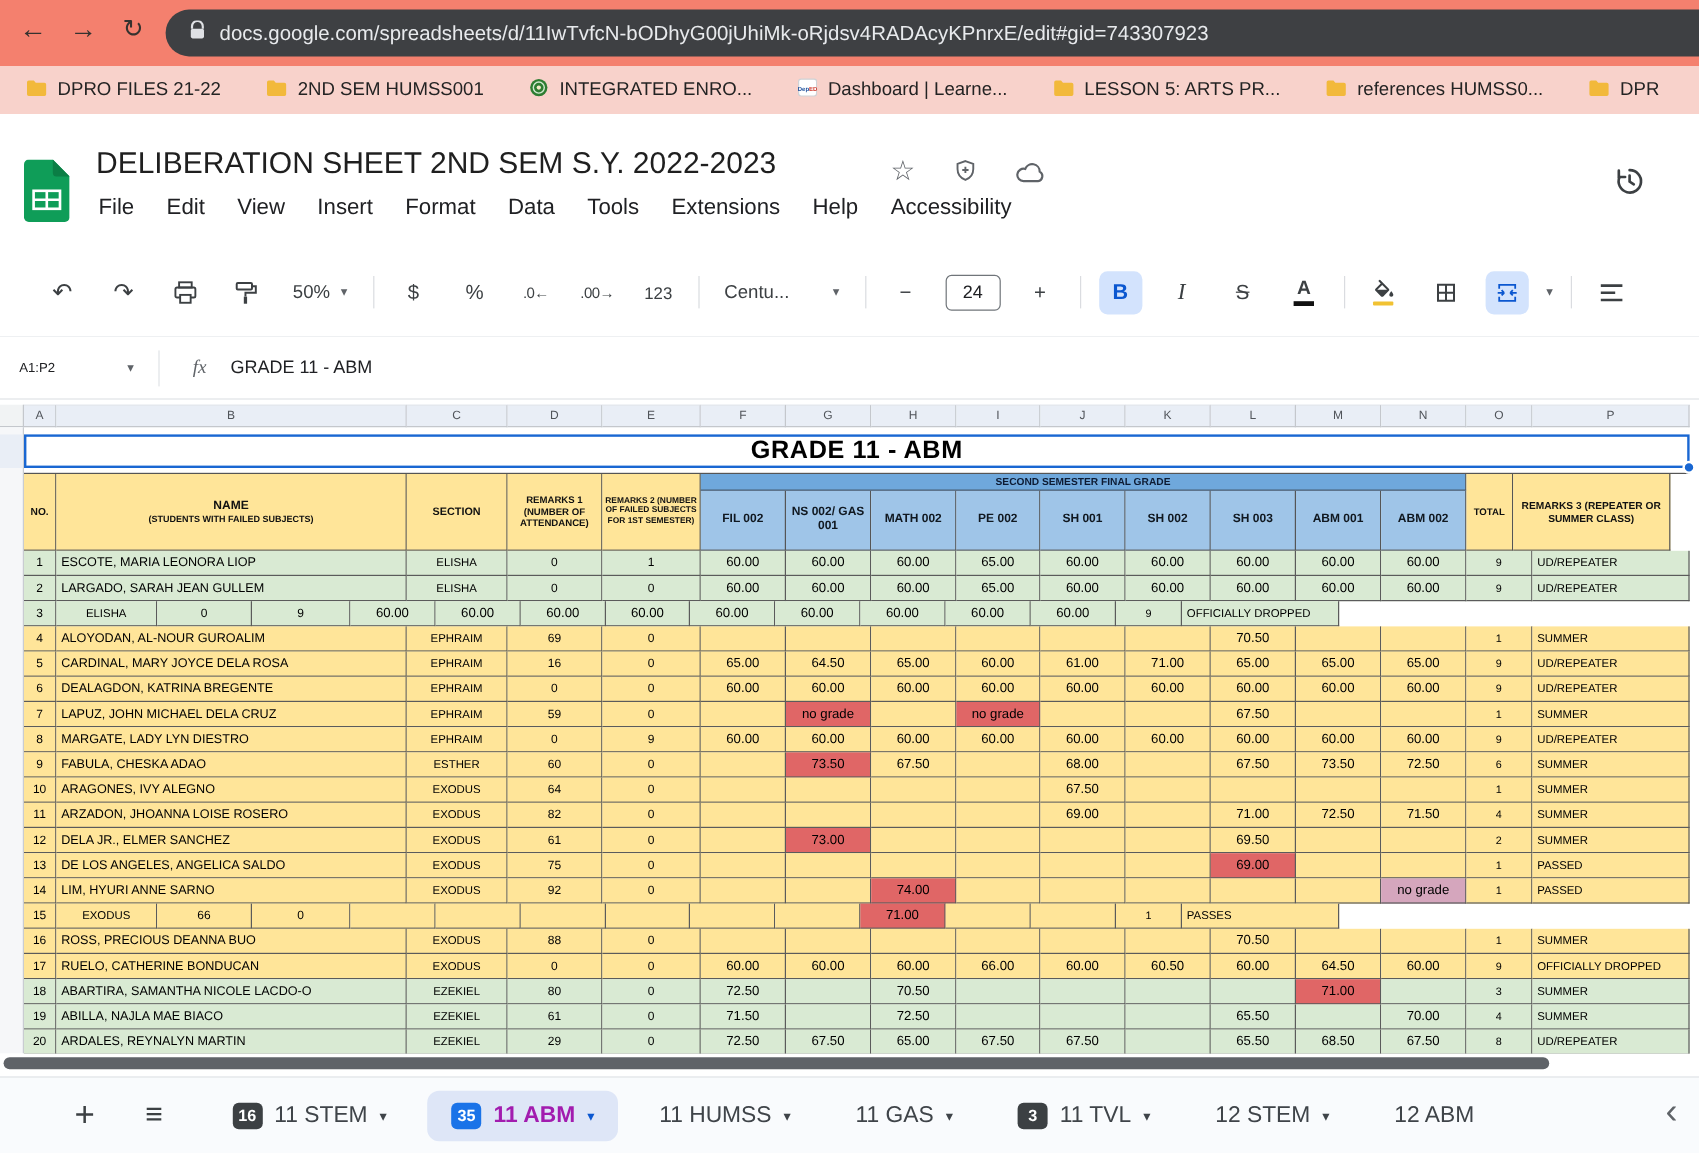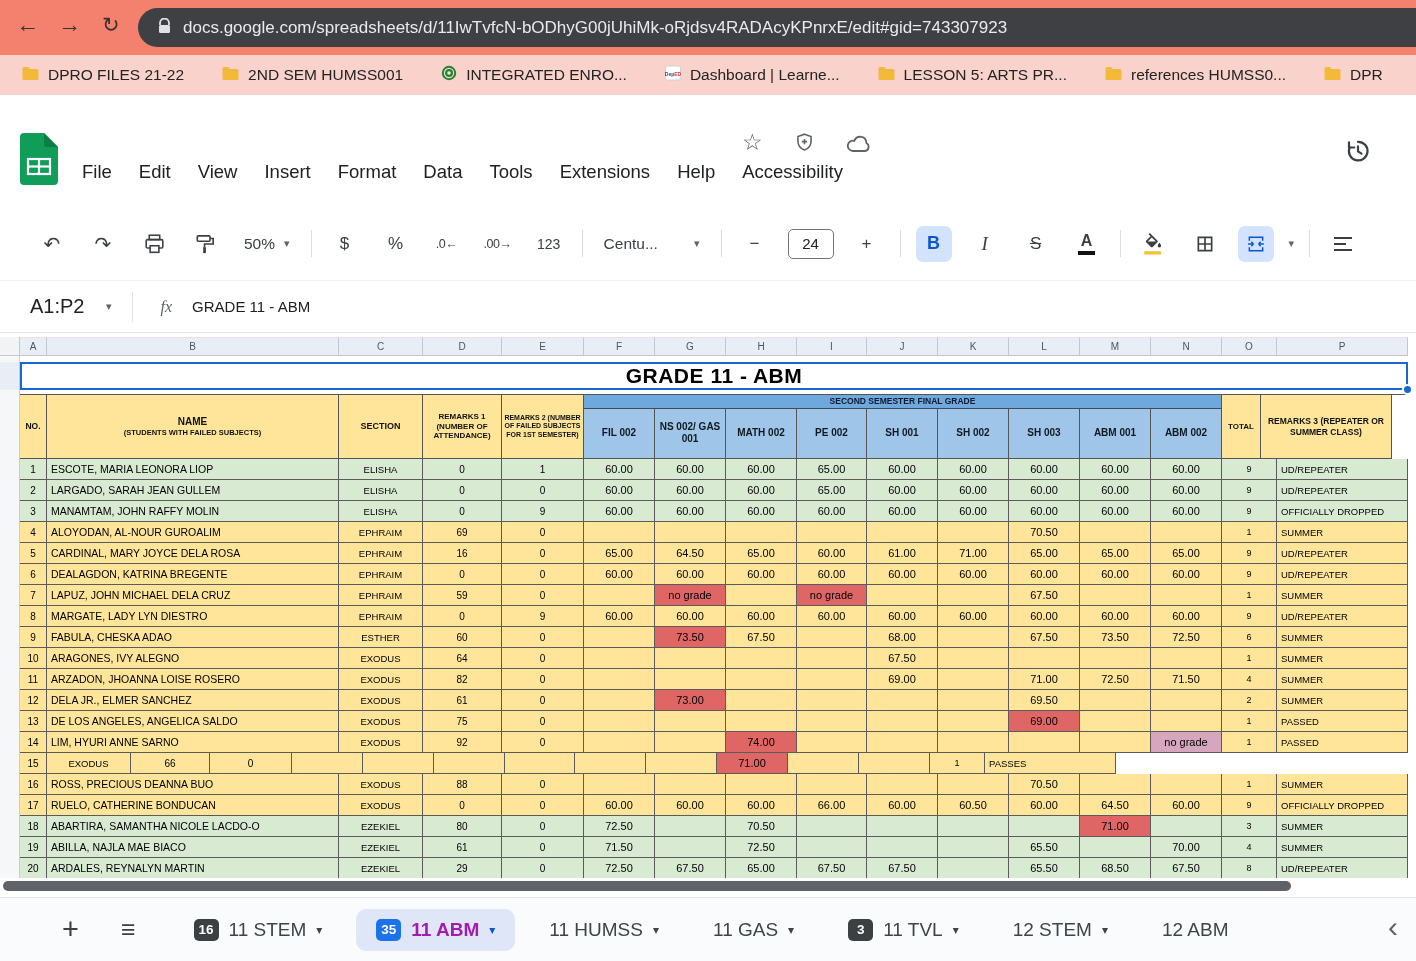--- a/index.html
+++ b/index.html
@@ -48,21 +48,21 @@
   .ital{font-style:italic;font-family:"Liberation Serif",serif;font-size:19px}
   .strike{text-decoration:line-through;font-size:17px}
   .active-pill{background:#d3e3fd;color:#0b57d0}
   .tc-wrap{display:flex;flex-direction:column;align-items:center;line-height:1}
   .tc-a{font-size:16px;font-weight:bold;color:#3c4043}
   .tc-bar{width:17px;height:4px;background:#111;margin-top:2px}
 
   
   #formulabar{position:absolute;top:281px;left:0;width:1416px;height:52px;background:#fff;
     border-bottom:1px solid #e0e3e7;display:flex;align-items:center}
-  #rangebox{padding-left:30px;width:106px;font-size:20px;color:#202124}
+  #rangebox{padding-left:16px;width:106px;font-size:11px;color:#202124}
   #rangecaret{margin-right:20px}
   .fb-sep{width:1px;height:30px;background:#e0e3e7}
   #fx{font-style:italic;font-family:"Liberation Serif",serif;color:#5f6368;font-size:16px;margin:0 20px 0 28px}
   #fbvalue{font-size:15px;color:#202124}
 
   
   #grid{position:absolute;top:337px;left:0;width:1416px;height:541px;background:#fff;overflow:hidden}
   #colheads{display:flex;height:19px}
   #corner{width:20px;background:#f1f3f4;border-right:1px solid #c4c7cc;border-bottom:1px solid #c4c7cc;flex:0 0 auto}
   .ch{background:#e9eef6;border-right:1px solid #c4c7cc;border-bottom:1px solid #c4c7cc;border-top:1px solid #e2e4e8;
@@ -191,20 +191,21 @@
 <div id="appheader">
   <span id="sheets-logo">
     <svg width="38" height="52" viewBox="0 0 38 52">
       <path d="M24 0 H4 a4 4 0 0 0 -4 4 v44 a4 4 0 0 0 4 4 h30 a4 4 0 0 0 4 -4 V14 Z" fill="#0f9d58"></path>
       <path d="M24 0 l14 14 h-11 a3 3 0 0 1 -3 -3 z" fill="#0b7e45"></path>
       <rect x="8" y="26" width="22" height="15" fill="none" stroke="#fff" stroke-width="2.2"></rect>
       <line x1="8" y1="33.5" x2="30" y2="33.5" stroke="#fff" stroke-width="2.2"></line>
       <line x1="19" y1="26" x2="19" y2="41" stroke="#fff" stroke-width="2.2"></line>
     </svg>
   </span>
+  <div id="doctitle">DELIBERATION SHEET 2ND SEM S.Y. 2022-2023</div>
   <span id="star" class="title-ic">☆</span>
   <span id="shieldplus" class="title-ic">
     <svg width="21" height="21" viewBox="0 0 24 24" fill="none" stroke="#5f6368" stroke-width="1.8">
       <path d="M12 2.5 l7.5 2.7 v5 c0 5.2 -3.2 8.8 -7.5 10.3 c-4.3 -1.5 -7.5 -5.1 -7.5 -10.3 v-5 z"></path>
       <path d="M12 8 v6 M9 11 h6"></path>
     </svg>
   </span>
   <span id="cloudcheck" class="title-ic">
     <svg width="26" height="18" viewBox="0 0 26 18" fill="none" stroke="#5f6368" stroke-width="1.8">
       <path d="M7 16 a5.2 5.2 0 1 1 1.4 -10.2 A6.2 6.2 0 0 1 20.4 8 a4.3 4.3 0 0 1 -1.4 8 z"></path>
@@ -401,21 +402,20 @@
             <div class="cell c-g" style="width: 71px;">60.00</div>
             <div class="cell c-g" style="width: 71px;">60.00</div>
             <div class="cell c-g" style="width: 71px;">60.00</div>
             <div class="cell c-g" style="width: 71px;">60.00</div>
             <div class="cell c-g" style="width: 71px;">60.00</div>
             <div class="cell c-tot">9</div>
             <div class="cell c-rem">UD/REPEATER</div>
           </div>
           <div class="row tone-green">
             <div class="cell c-no">3</div>
-            <div class="cell c-name">MANAMTAM, JOHN RAFFY MOLIN</div>
             <div class="cell c-sec">ELISHA</div>
             <div class="cell c-r1">0</div>
             <div class="cell c-r2">9</div>
             <div class="cell c-g" style="width: 71px;">60.00</div>
             <div class="cell c-g" style="width: 71px;">60.00</div>
             <div class="cell c-g" style="width: 71px;">60.00</div>
             <div class="cell c-g" style="width: 70px;">60.00</div>
             <div class="cell c-g" style="width: 71px;">60.00</div>
             <div class="cell c-g" style="width: 71px;">60.00</div>
             <div class="cell c-g" style="width: 71px;">60.00</div>

